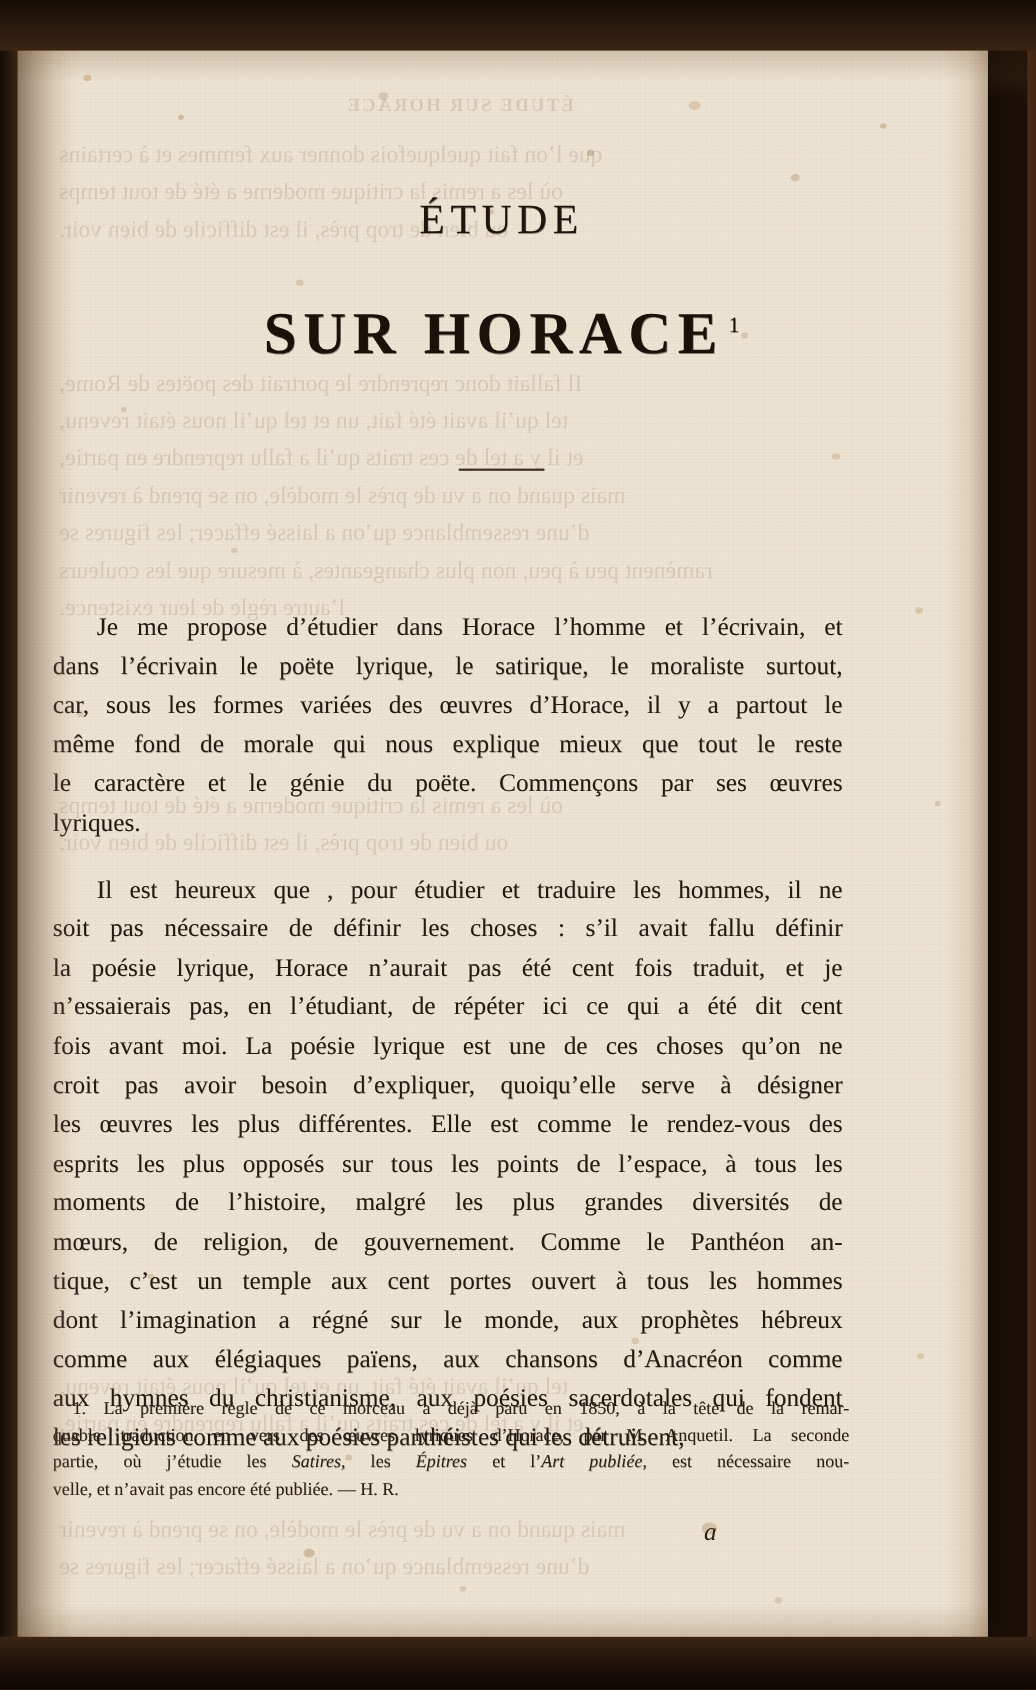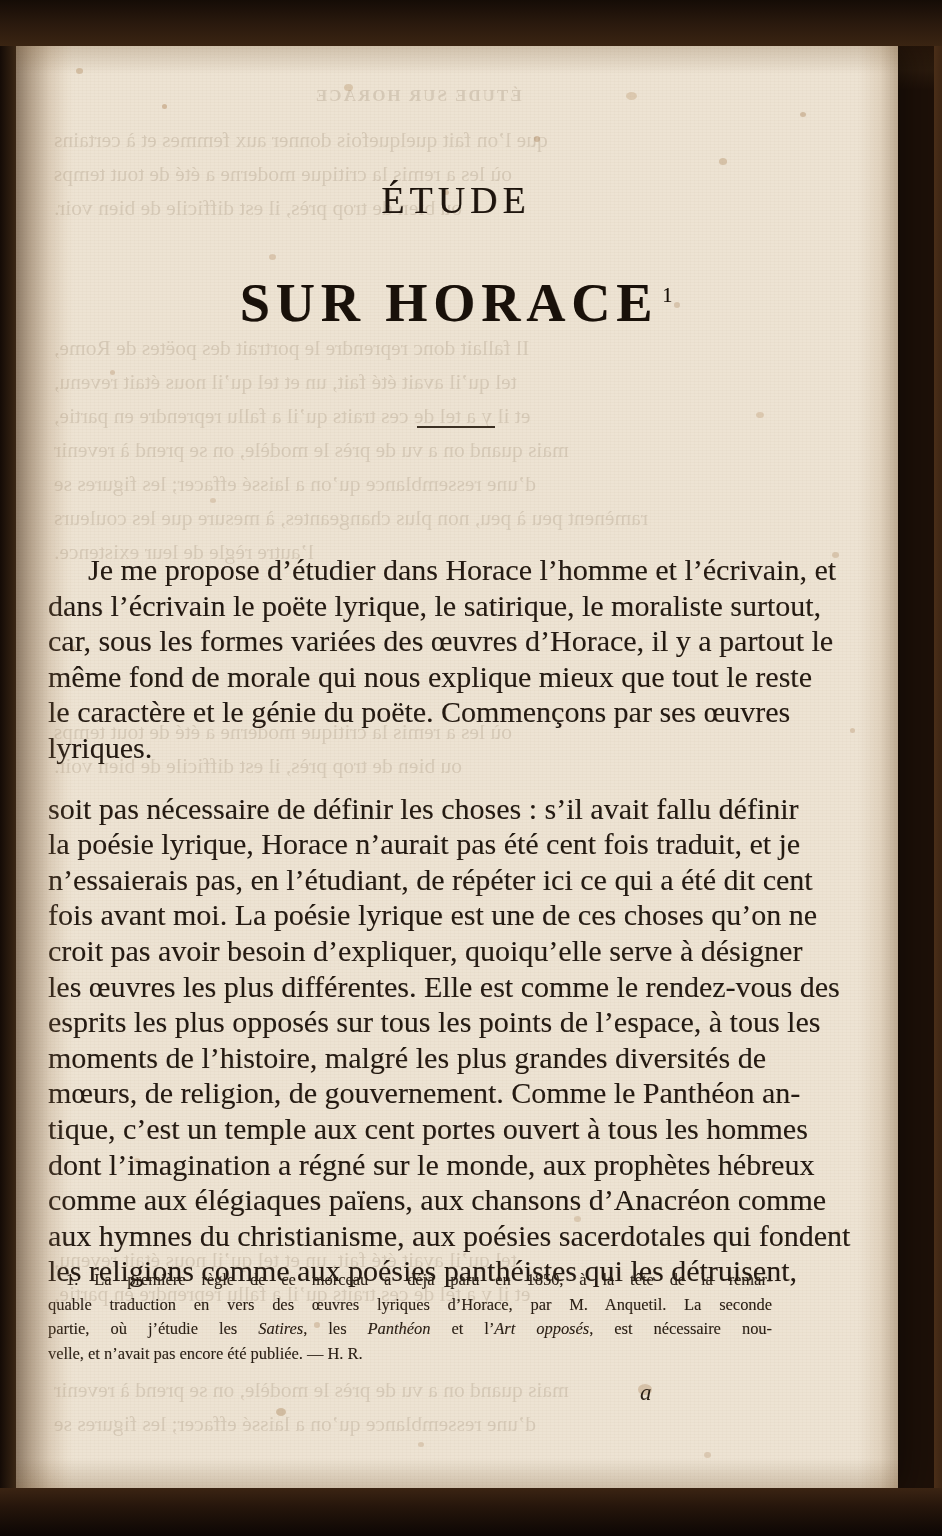--- a/index.html
+++ b/index.html
@@ -181,21 +181,21 @@
   }
 
   
   .body {
     position: absolute;
     left: 34px;
     top: 512px;
     width: 718px;
   }
   .para {
-    font-size: 30px;
+    font-size: 23px;
     line-height: 35.6px;
     color: #241a12;
     text-align: justify;
     margin: 0;
   }
   .para .ln {
     display: block;
     text-align: justify;
     text-align-last: justify;
     white-space: nowrap;
@@ -314,20 +314,21 @@
         <p class="para p1">
           <span class="ln" style="text-indent:40px;">Je me propose d’étudier dans Horace l’homme et l’écrivain, et</span>
           <span class="ln">dans l’écrivain le poëte lyrique, le satirique, le moraliste surtout,</span>
           <span class="ln">car, sous les formes variées des œuvres d’Horace, il y a partout le</span>
           <span class="ln">même fond de morale qui nous explique mieux que tout le reste</span>
           <span class="ln">le caractère et le génie du poëte. Commençons par ses œuvres</span>
           <span class="ln last">lyriques.</span>
         </p>
 
         <p class="para p2">
+          <span class="ln" style="text-indent:40px;">Il est heureux que , pour étudier et traduire les hommes, il ne</span>
           <span class="ln">soit pas nécessaire de définir les choses : s’il avait fallu définir</span>
           <span class="ln">la poésie lyrique, Horace n’aurait pas été cent fois traduit, et je</span>
           <span class="ln">n’essaierais pas, en l’étudiant, de répéter ici ce qui a été dit cent</span>
           <span class="ln">fois avant moi. La poésie lyrique est une de ces choses qu’on ne</span>
           <span class="ln">croit pas avoir besoin d’expliquer, quoiqu’elle serve à désigner</span>
           <span class="ln">les œuvres les plus différentes. Elle est comme le rendez-vous des</span>
           <span class="ln">esprits les plus opposés sur tous les points de l’espace, à tous les</span>
           <span class="ln">moments de l’histoire, malgré les plus grandes diversités de</span>
           <span class="ln">mœurs, de religion, de gouvernement. Comme le Panthéon an-</span>
           <span class="ln">tique, c’est un temple aux cent portes ouvert à tous les hommes</span>
@@ -335,21 +336,21 @@
           <span class="ln">comme aux élégiaques païens, aux chansons d’Anacréon comme</span>
           <span class="ln">aux hymnes du christianisme, aux poésies sacerdotales qui fondent</span>
           <span class="ln last">les religions comme aux poésies panthéistes qui les détruisent,</span>
         </p>
 
       </div>
 
       <div class="footnote">
         <span class="fl"><span class="fn-indent"></span><span>1.</span> <span>La première règle de ce morceau a déjà paru en 1850, à la tête de la remar-</span></span>
         <span class="fl">quable traduction en vers des œuvres lyriques d’Horace, par M. Anquetil. La seconde</span>
-        <span class="fl"><span>partie, où j’étudie les </span><i>Satires</i><span>, les </span><i>Panthéon</i><span> et l’</span><i>Art opposés</i><span>, est nécessaire nou-</span></span>
+        <span class="fl"><span>partie, où j’étudie les </span><i>Satires</i><span>, les </span><i>Épitres</i><span> et l’</span><i>Art publiée</i><span>, est nécessaire nou-</span></span>
         <span class="fl last">velle, et n’avait pas encore été publiée. — H. R.</span>
       </div>
 
       <div class="signature">a</div>
 
     </div>
 
     <div class="gutter"></div>
     <div class="edge-right"></div>
     <div class="edge-top"></div>

